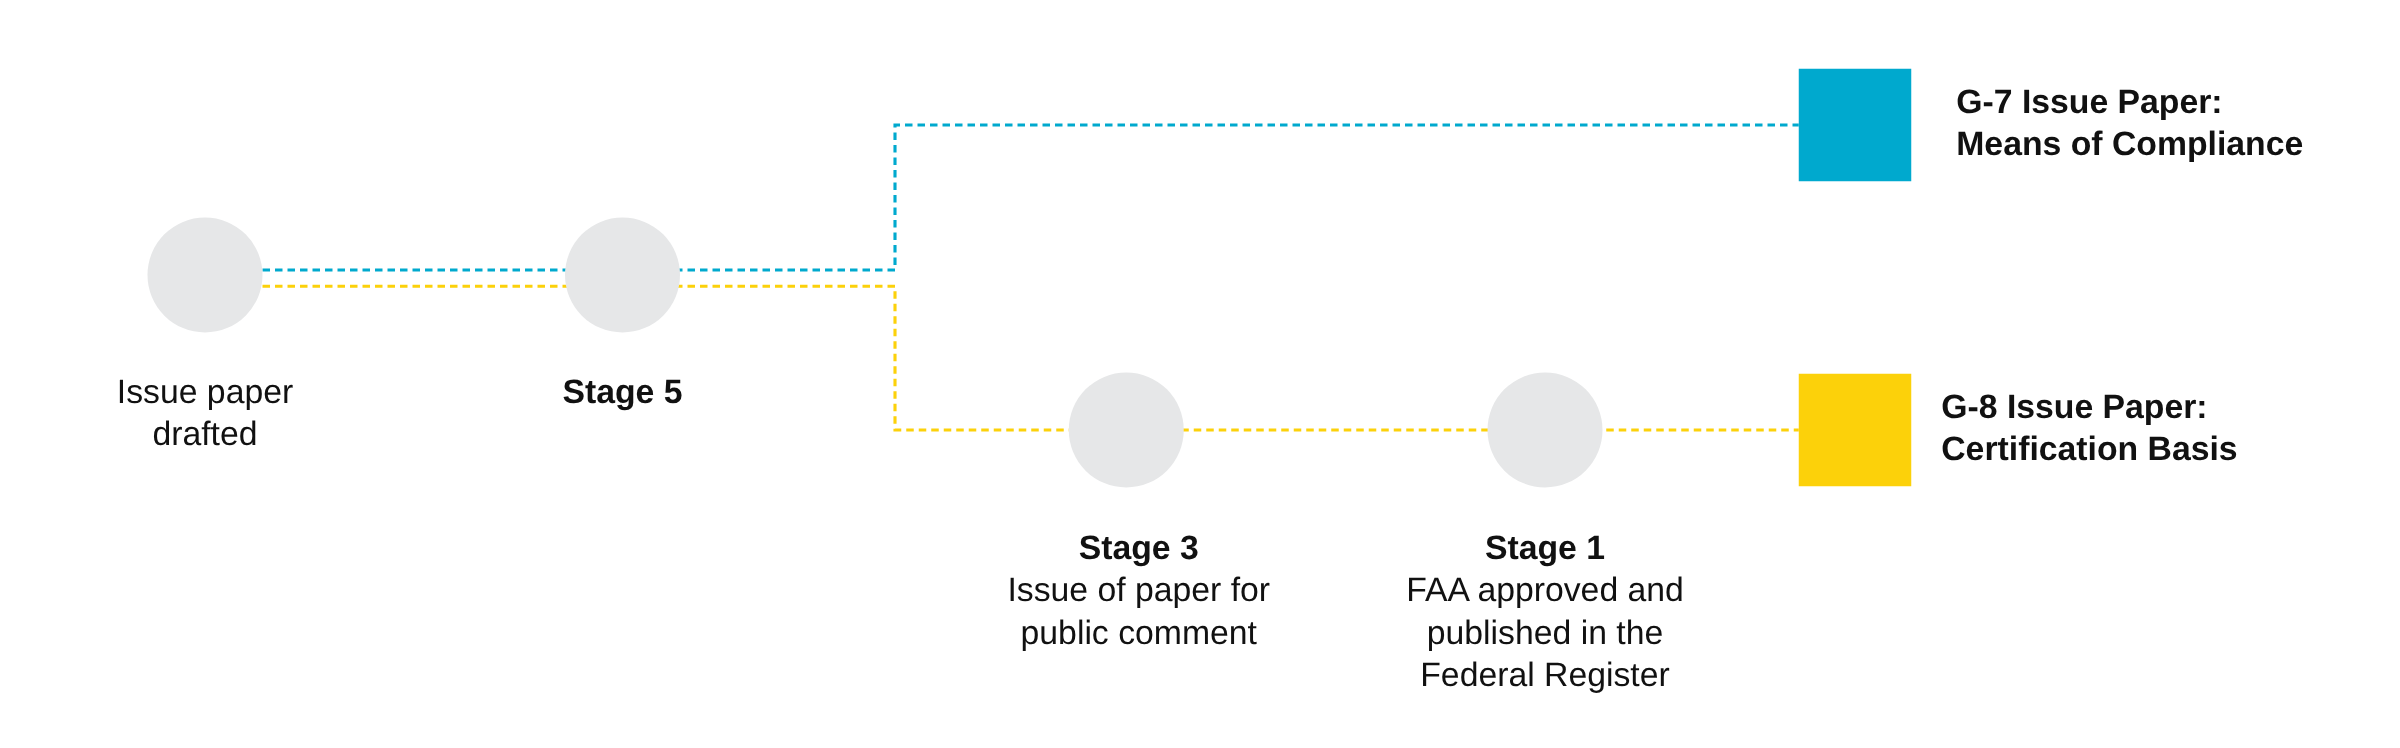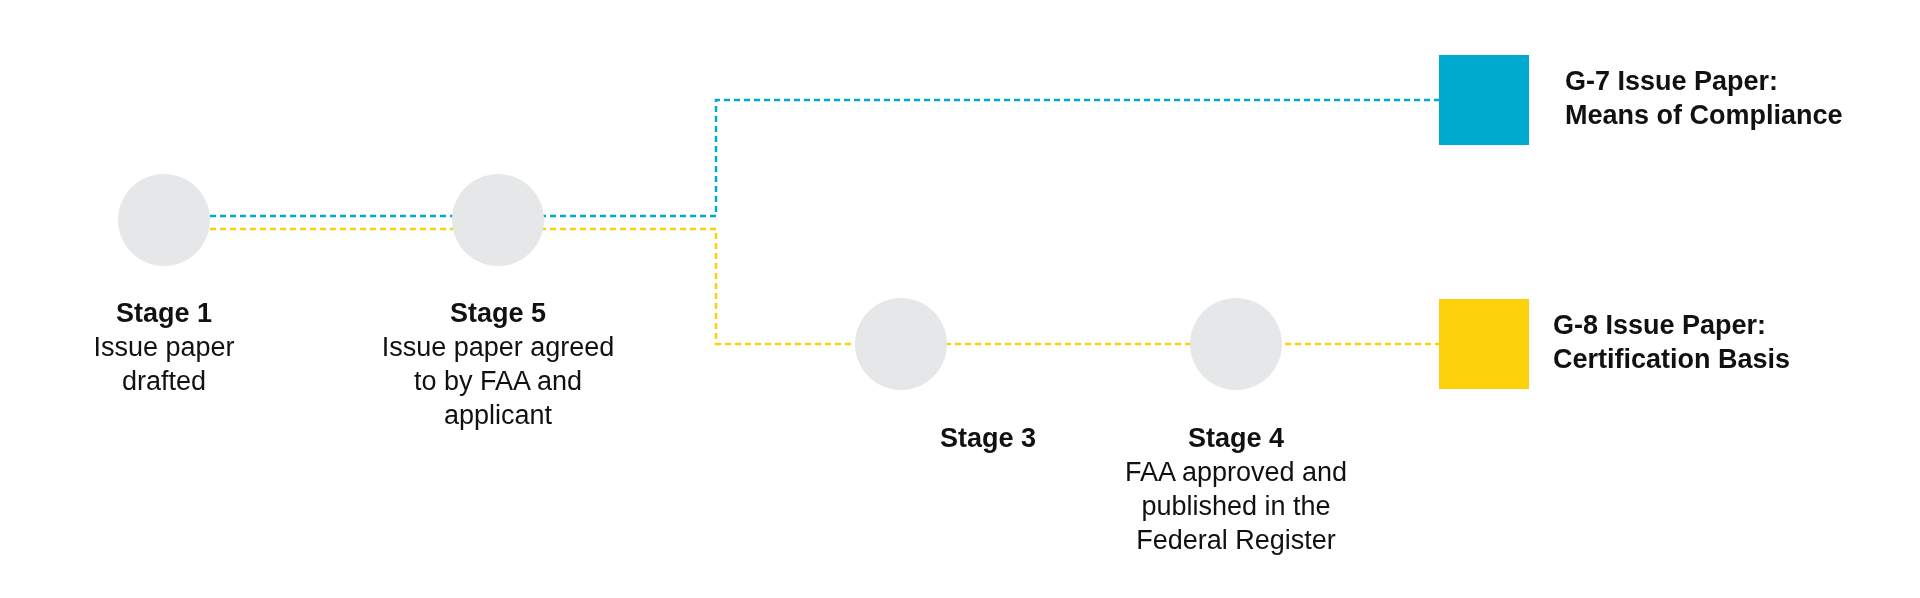--- a/index.html
+++ b/index.html
@@ -25,35 +25,33 @@
 
   <polyline points="210,229 716,229 716,344 1439,344" fill="none" stroke="#fcd10a" stroke-width="2.5" stroke-dasharray="6,4"></polyline>
 </svg>
 
 <div class="node" style="left:118px; top:174px;"></div>
 <div class="node" style="left:452px; top:174px;"></div>
 <div class="node" style="left:855px; top:298px;"></div>
 <div class="node" style="left:1190px; top:298px;"></div>
 
 <div class="stage-label" style="left:14px; top:296px;">
-  <span class="title">Stage 1</span>
   <span class="desc">Issue paper
 drafted</span>
 </div>
 <div class="stage-label" style="left:348px; top:296px;">
   <span class="title">Stage 5</span>
-  <span class="desc">Issue paper agreed
-to by FAA and
-applicant</span>
 </div>
-<div class="stage-label" style="left:736px; top:421px;text-align:right;">
+<div class="stage-label" style="left:761px; top:421px;">
   <span class="title">Stage 3</span>
+  <span class="desc">Issue of paper for
+public comment</span>
 </div>
 <div class="stage-label" style="left:1086px; top:421px;">
-  <span class="title">Stage 4</span>
+  <span class="title">Stage 1</span>
   <span class="desc">FAA approved and
 published in the
 Federal Register</span>
 </div>
 
 <div class="swatch" style="left:1439px; top:55px; background:#00a9ce;"></div>
 <div class="swatch" style="left:1439px; top:299px; background:#fcd10a;"></div>
 
 <div class="outcome-label" style="left:1565px; top:64px;">G-7 Issue Paper:
 Means of Compliance</div>

